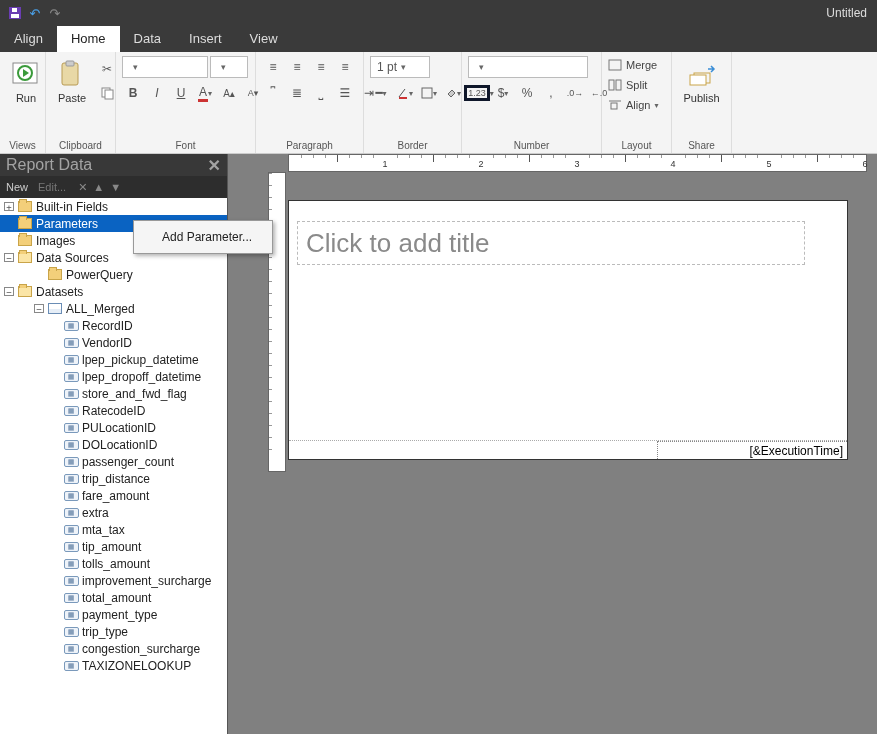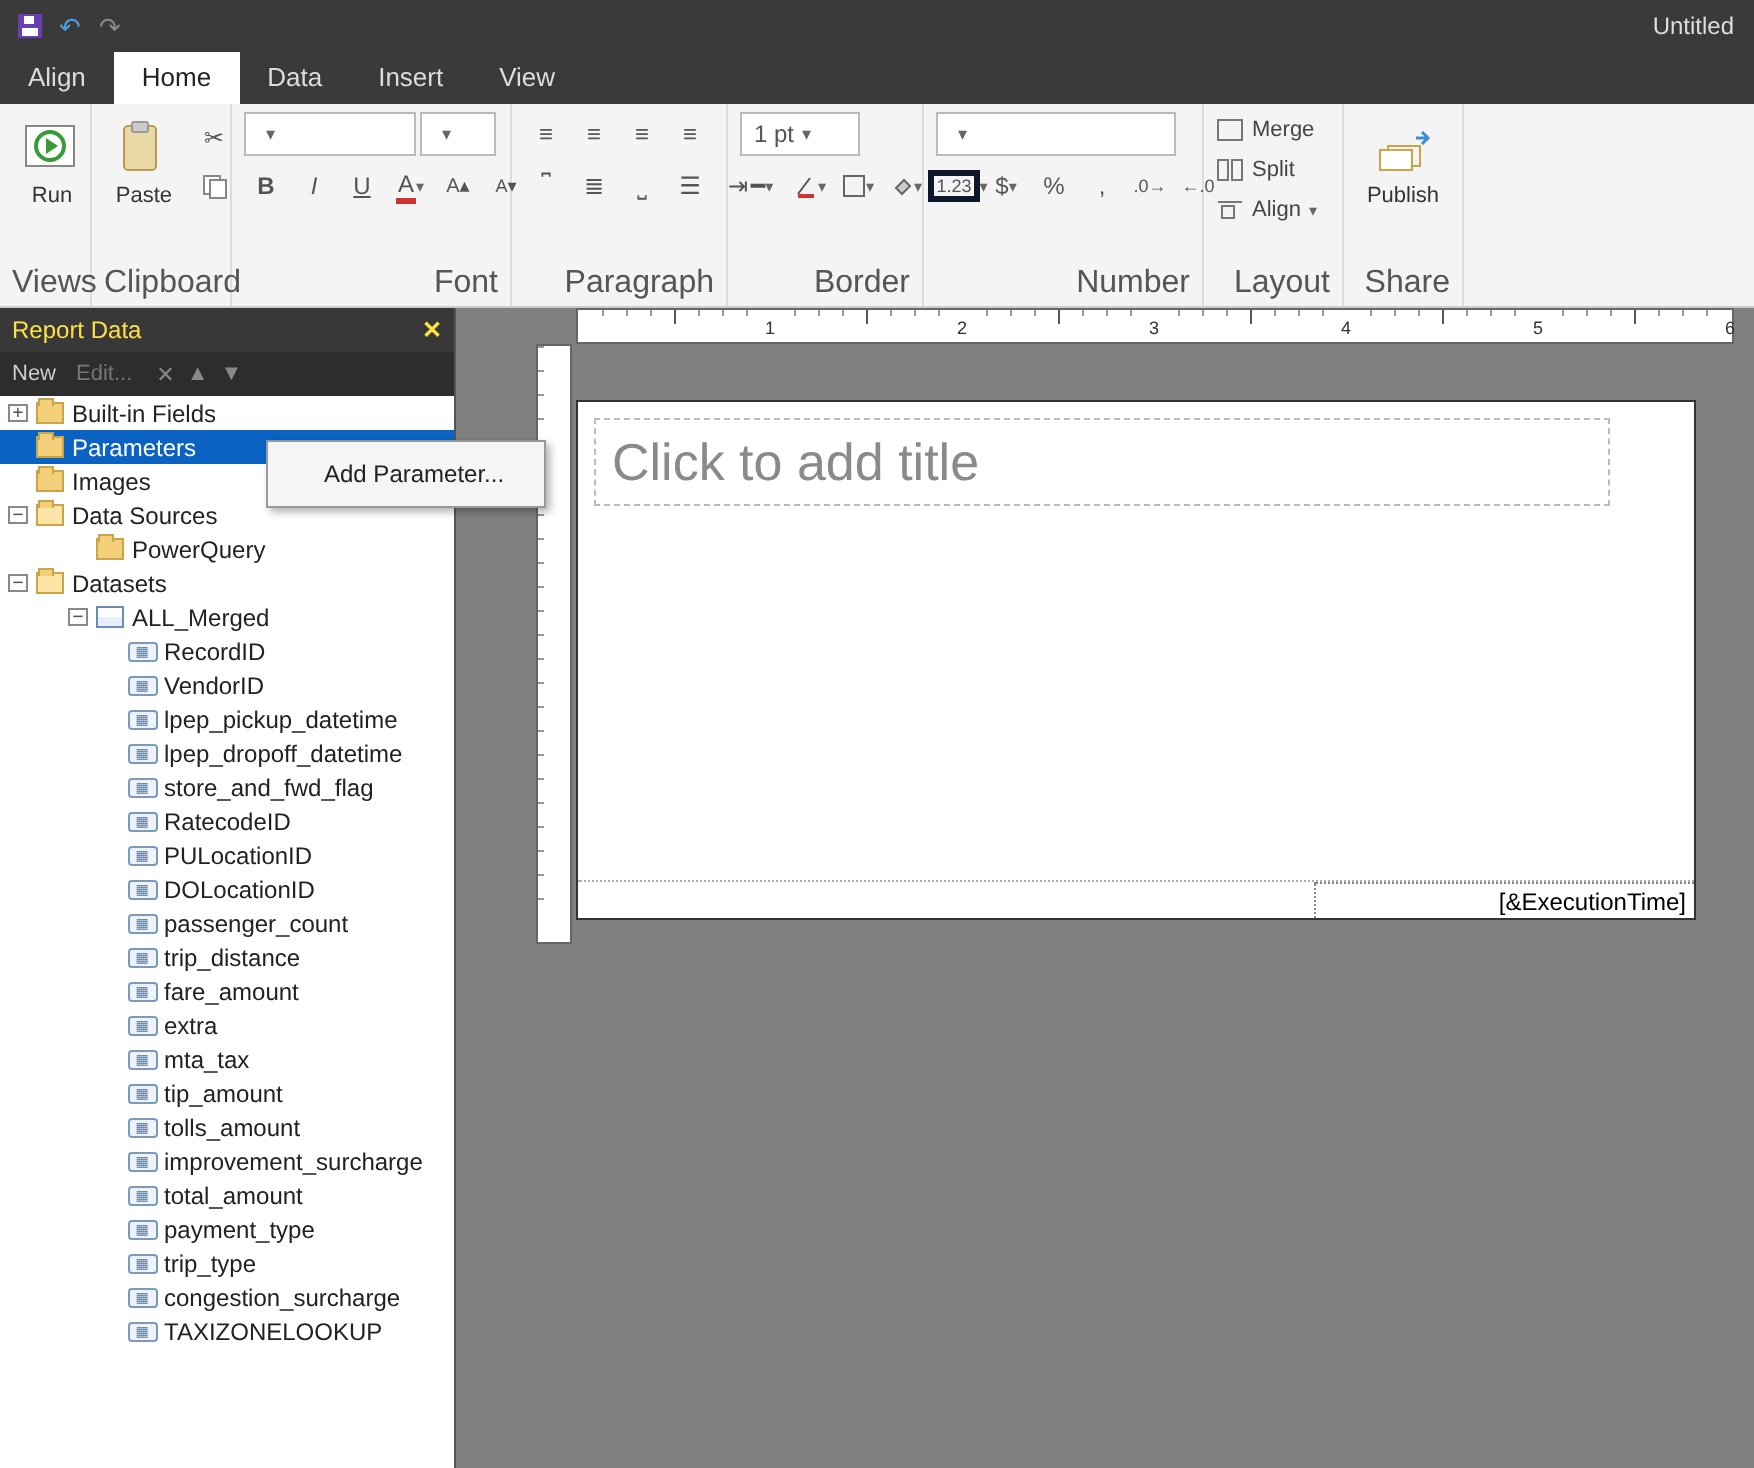--- a/index.html
+++ b/index.html
@@ -13,37 +13,37 @@
 
   
   .menubar { height: 26px; background: #3a3a3a; display: flex; align-items: flex-end; padding-top: 2px; }
   .menutab { padding: 5px 14px 6px; color: #ddd; font-size: 13px; cursor: pointer; }
   .menutab.active { background: #fff; color: #222; }
 
   
   .ribbon { height: 102px; background: #f4f4f4; display: flex; border-bottom: 1px solid #ccc; }
   .rgroup { border-right: 1px solid #ddd; display: flex; flex-direction: column; padding: 2px 6px 0; }
   .rgroup-body { flex: 1; display: flex; align-items: flex-start; gap: 4px; padding-top:2px;}
-  .rgroup-label { text-align: right; font-size: 16px; color: #555; padding: 2px 0 2px; }
+  .rgroup-label { text-align: center; font-size: 10px; color: #555; padding: 2px 0 2px; }
   .bigbtn { display: flex; flex-direction: column; align-items: center; gap: 2px; padding: 2px 4px; cursor:pointer;}
   .bigbtn .icon { width: 32px; height: 32px; display:flex; align-items:center; justify-content:center; }
   .bigbtn .lbl { font-size: 11px; color:#333;}
   .smallrow { display:flex; gap:2px; }
   .sq { width:22px; height:22px; border:1px solid transparent; display:flex;align-items:center;justify-content:center;font-size:12px;color:#555; cursor:pointer;}
   .combo { height:22px; border:1px solid #bbb; background:#fff; display:flex;align-items:center; padding:0 2px 0 6px; gap:4px;font-size:12px;color:#555; cursor:pointer;}
   .combo .chev{font-size:9px;color:#666;}
   .col { display:flex; flex-direction:column; gap:2px;}
   .tinyitem { display:flex; align-items:center; gap:4px; font-size:11px; color:#444; height:18px; cursor:pointer; padding-right:4px;}
 
   
   .workspace { position:relative; height: calc(734px - 26px - 26px - 102px); background:#808080; }
 
   
   .panel { position:absolute; left:0; top:0; width:228px; height:100%; background:#fff; border-right:1px solid #555; display:flex; flex-direction:column; z-index:5;}
-  .panel-header { height:22px; background:#383838; color:#fde047; display:flex; align-items:center; padding:0 6px; font-size:12px; justify-content:space-between;}
+  .panel-header { height:22px; background:#383838; color:#a3a3a3; display:flex; align-items:center; padding:0 6px; font-size:16px; justify-content:space-between;}
   .panel-close { cursor:pointer; font-weight:bold;}
   .panel-toolbar { height:22px; background:#2d2d2d; color:#ccc; display:flex; align-items:center; gap:10px; padding:0 6px; font-size:11px;}
   .panel-toolbar .disabled { color:#777;}
   .tbicons { margin-left:2px; display:flex; gap:6px; color:#888;}
 
   .tree { flex:1; overflow:auto; font-size:12px; color:#222; padding-bottom:8px;}
   .node { display:flex; align-items:center; height:17px; padding-left:4px; white-space:nowrap; cursor:pointer;}
   .node .exp { width:10px; text-align:center; font-size:9px; color:#555; border:1px solid #888; height:9px; line-height:8px; margin-right:3px; font-family:monospace;}
   .node .noexp { width:13px;}
   .node .ic { width:16px; height:14px; margin-right:3px; display:flex;align-items:center;justify-content:center;}
@@ -62,21 +62,21 @@
   .designarea { position:absolute; left:228px; top:0; right:0; bottom:0; background:#808080; overflow:hidden;}
   .hruler { position:absolute; left:60px; top:0; right:10px; height:18px; background:#fff; border:1px solid #666; }
   .hruler-inner{position:relative;height:100%;}
   .tmin{position:absolute;top:0;width:1px;height:3px;background:#999;}
   .tsub{position:absolute;top:0;width:1px;height:7px;background:#555;}
   .tlabel{position:absolute;top:4px;font-size:9px;color:#333;transform:translateX(-50%);}
   .vruler { position:absolute; left:40px; top:18px; width:18px; height:300px; background:#fff; border:1px solid #666; }
   .vtick{position:absolute;left:0;height:1px;width:3px;background:#999;}
 
   .page { position:absolute; left:60px; top:46px; width:560px; height:260px; background:#fff; border:1px solid #333; }
-  .titlebox { position:absolute; left:8px; top:8px; right:42px; height:44px; border:1px dashed #bbb; display:flex; align-items:center; padding-left:8px; font-size:26px; color:#8a8a8a; font-weight:300;}
+  .titlebox { position:absolute; left:8px; top:20px; right:42px; height:44px; border:1px dashed #bbb; display:flex; align-items:center; padding-left:8px; font-size:26px; color:#8a8a8a; font-weight:300;}
   .footbox { position:absolute; right:0; bottom:0; width:190px; height:18px; border-top:1px dotted #888; border-left:1px dotted #888; display:flex; align-items:center; justify-content:flex-end; padding-right:4px; font-size:12px;}
   .pagebody-border{ position:absolute; left:0; right:0; top:0; bottom:18px; border-bottom:1px dotted #aaa;}
 
   
   .ctxmenu { position:absolute; left:116px; top:66px; background:#f5f5f5; border:1px solid #999; box-shadow:2px 2px 4px rgba(0,0,0,.3); padding:6px; z-index:50;margin-left:17px;}
   .ctxitem { padding:3px 14px 3px 22px; font-size:12px; color:#222; cursor:pointer; white-space:nowrap;}
 
   .chev-down{font-size:8px;color:#666;}
 </style>
 </head>

